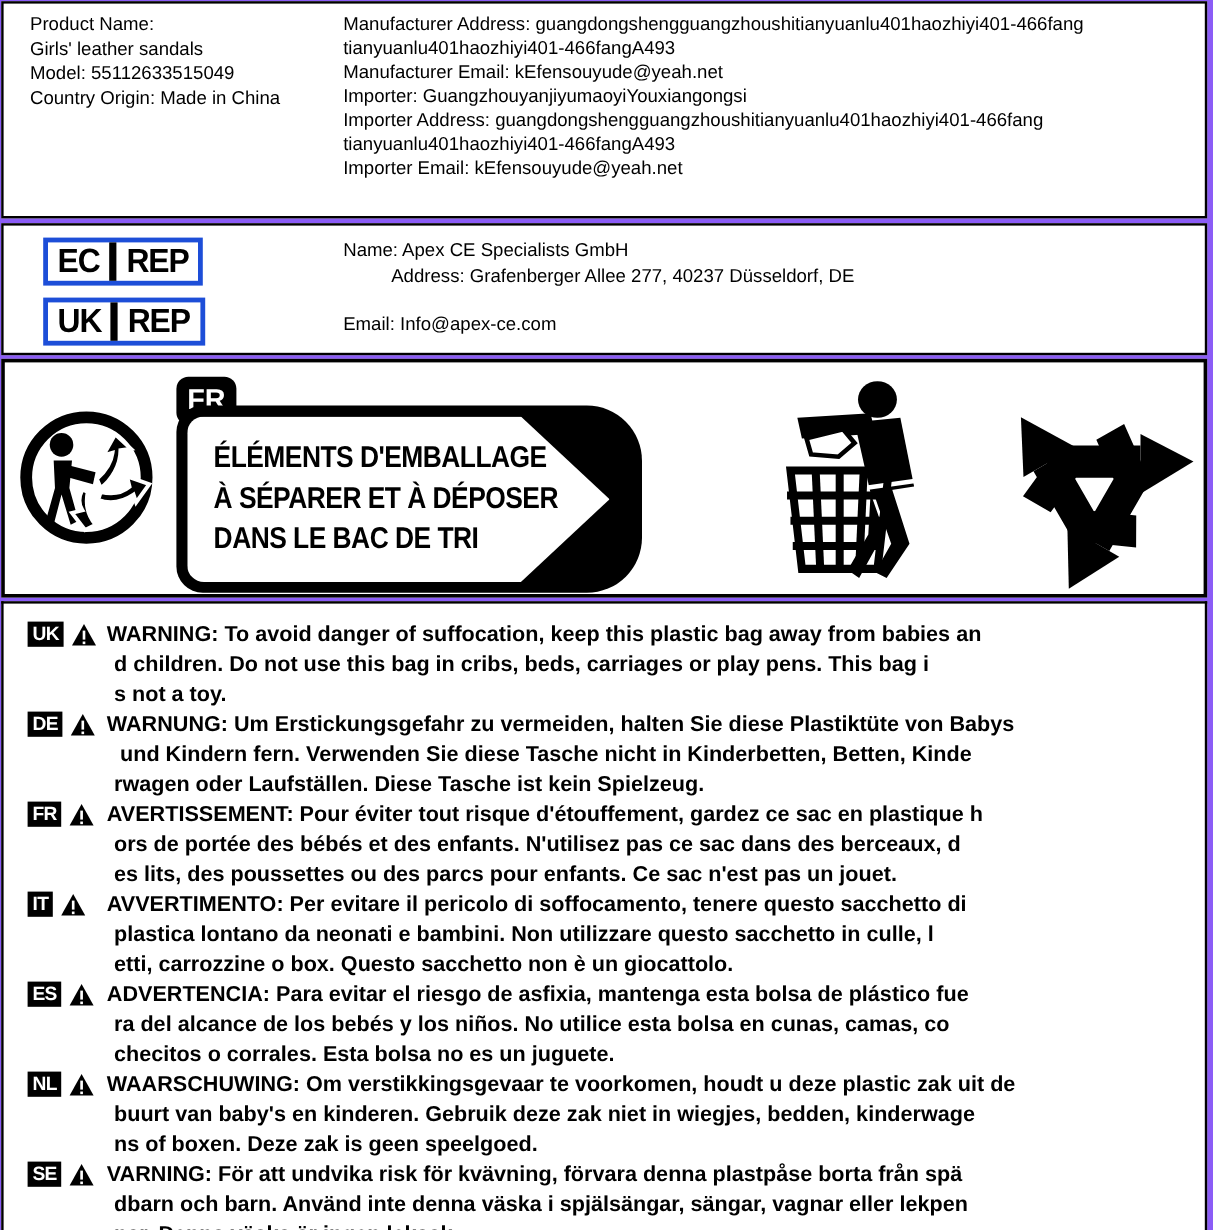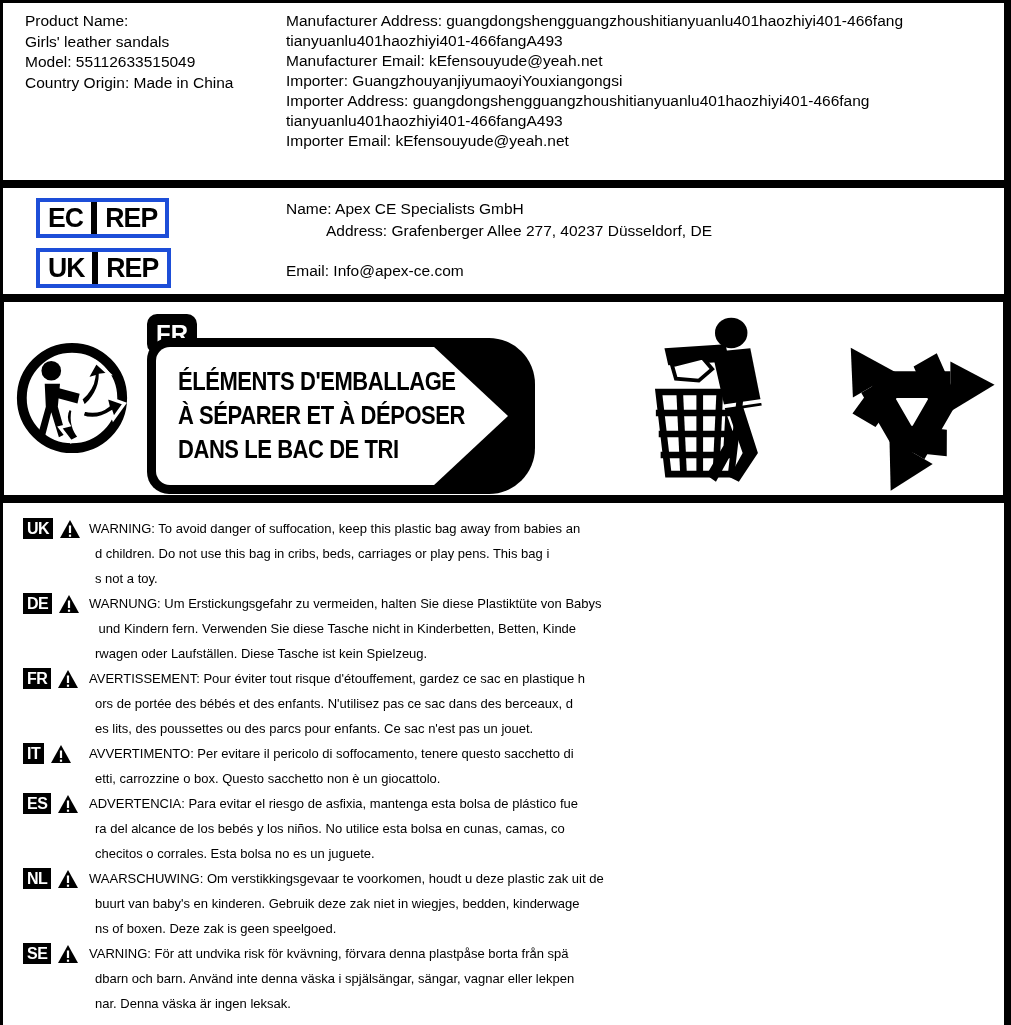--- a/index.html
+++ b/index.html
@@ -1,16 +1,16 @@
 <!DOCTYPE html>
 <html><head>
 <meta charset="utf-8">
 <style>
   html,body{margin:0;padding:0;background:#fff;}
-  #page{position:relative;width:1011px;height:1025px;background:#000000;overflow:hidden;
+  #page{position:relative;width:1011px;height:1025px;background:#8b5cf6;overflow:hidden;
         font-family:"Liberation Sans","DejaVu Sans",sans-serif;color:#000;}
   .box{position:absolute;left:1px;width:1005px;border:2px solid #000;background:#fff;box-sizing:border-box;}
   .pre{white-space:pre;}
 
   
   #sec-product{top:1px;height:181px;}
   .col-left{position:absolute;left:22px;top:8px;font-size:15.5px;line-height:20.5px;}
   .col-right{position:absolute;left:283px;top:8px;font-size:15.5px;line-height:20px;}
 
   
@@ -38,21 +38,21 @@
   #bin{position:absolute;left:372px;top:10px;}
   #tidyman{position:absolute;left:636px;top:8px;}
   #mobius{position:absolute;left:812px;top:2px;}
 
   
   #sec-warn{top:501px;height:524px;border-bottom:none;padding:13px 8px 0 20px;}
   .wrow{display:flex;align-items:flex-start;}
   .icon-col{display:flex;gap:6px;width:66px;flex:0 0 66px;margin-top:2px;align-items:center;}
   .lang-badge{background:#000;color:#fff;font-weight:bold;font-size:16px;line-height:19px;
               padding:1px 4px;letter-spacing:-.5px;}
-  .wtext{font-size:13px;line-height:25px;}
+  .wtext{font-size:18px;line-height:25px;font-weight:bold;}
   .wtext .cont{padding-left:6px;}
 </style>
 </head>
 <body>
 
 <div id="page">
 
   <div class="box" id="sec-product">
     <div class="col-left">
       <div class="pre">Product Name:</div>
@@ -217,20 +217,21 @@
       <div class="icon-col">
         <span class="lang-badge">IT</span>
         <svg width="22" height="20" viewBox="0 0 22 20">
             <path d="M11 1 L21 19 L1 19 Z" fill="#000"></path>
             <rect x="9.9" y="6.5" width="2.2" height="7.5" fill="#fff"></rect>
             <rect x="9.9" y="15.6" width="2.2" height="2.2" fill="#fff"></rect>
           </svg>
       </div>
       <div class="wtext">
         <div class="pre">AVVERTIMENTO: Per evitare il pericolo di soffocamento, tenere questo sacchetto di</div>
+        <div class="pre cont">plastica lontano da neonati e bambini. Non utilizzare questo sacchetto in culle, l</div>
         <div class="pre cont">etti, carrozzine o box. Questo sacchetto non è un giocattolo.</div>
       </div>
     </div>
 
     <div class="wrow">
       <div class="icon-col">
         <span class="lang-badge">ES</span>
         <svg width="22" height="20" viewBox="0 0 22 20">
             <path d="M11 1 L21 19 L1 19 Z" fill="#000"></path>
             <rect x="9.9" y="6.5" width="2.2" height="7.5" fill="#fff"></rect>

